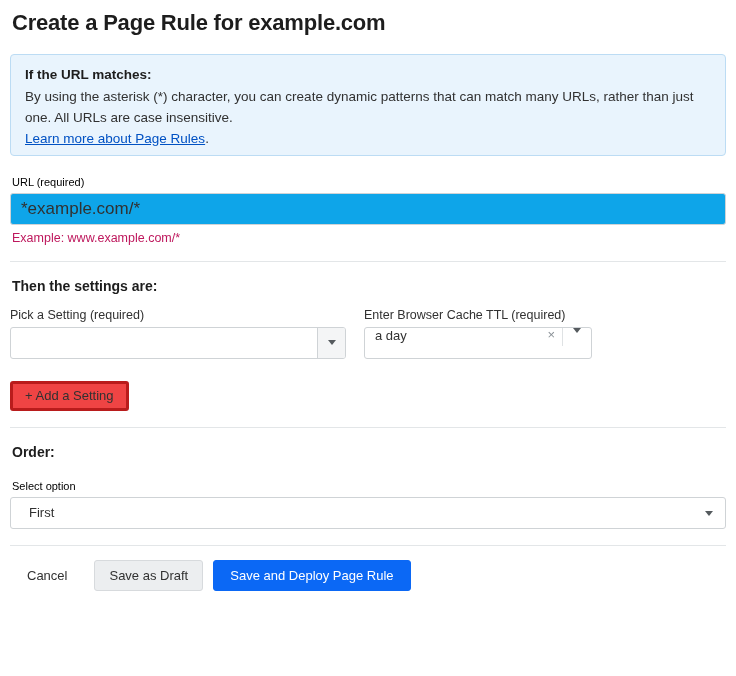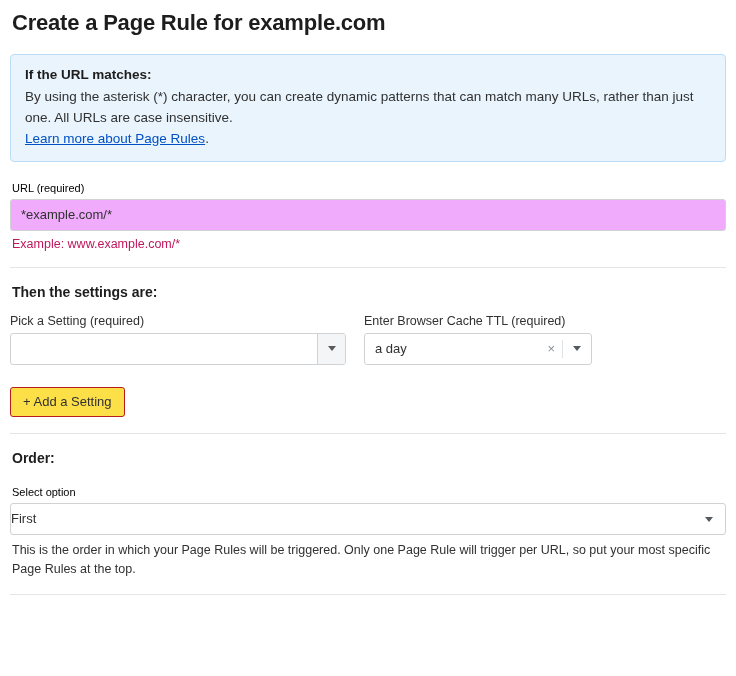--- a/index.html
+++ b/index.html
@@ -24,21 +24,21 @@
     color: #1d1d1d;
     margin: 10px 0 0 2px;
     letter-spacing: -0.2px;
   }
   
   .callout {
     margin-top: 18px;
     background: #e9f4fd;
     border: 1px solid #bcdcf4;
     border-radius: 4px;
-    padding: 12px 14px 14px 14px;
+    padding: 12px 14px 8px 14px;
   }
   .callout-title {
     font-weight: bold;
     font-size: 13.5px;
     color: #1d1d1d;
     margin-bottom: 5px;
   }
   .callout-body {
     font-size: 13.5px;
     line-height: 1.55;
@@ -55,24 +55,24 @@
     font-size: 11px;
     color: #000000;
     margin: 20px 0 5px 2px;
   }
   .text-input {
     width: 100%;
     height: 32px;
     border: 1px solid #cfd3d6;
     border-radius: 3px;
     padding: 0 10px;
-    font-size: 13px;
+    font-size: 17px;
     color: #313131;
     font-family: "Liberation Sans", sans-serif;
-    background: #f0abfc;
+    background: #0ea5e9;
     outline: none;
   }
   .hint {
     font-size: 12.5px;
     color: #be185d;
     margin: 6px 0 0 2px;
   }
   .divider {
     border: 0;
     border-top: 1px solid #e3e6e8;
@@ -136,21 +136,21 @@
     border-top: 5px solid #555a5e;
   }
   
   .select-box2 {
     position: relative;
     height: 32px;
     border: 1px solid #cfd3d6;
     border-radius: 3px;
     background: #fff;
     display: flex;
-    align-items: center;
+    align-items: flex-start;
   }
   .clear-x {
     font-size: 13px;
     color: #8a9197;
     padding: 0 7px;
     line-height: 1;
     cursor: pointer;
   }
   .sep {
     width: 1px;
@@ -162,42 +162,42 @@
     display: flex;
     align-items: center;
     justify-content: center;
   }
 
   .btn {
     font-family: "Liberation Sans", sans-serif;
     font-size: 13px;
     border-radius: 3px;
     cursor: pointer;
-    border: 1px solid #b91c1c;
-    background: #fde047;
+    border: 3px solid #b91c1c;
+    background: #ef4444;
     color: #313131;
     height: 30px;
     padding: 0 12px;
   }
   .add-setting {
     margin-top: 22px;
     height: 30px;
     padding: 0 12px;
   }
 
   .wide-select {
     position: relative;
     width: 100%;
     height: 32px;
     border: 1px solid #cfd3d6;
     border-radius: 3px;
     background: #fff;
     display: flex;
     align-items: center;
-    padding: 0 0;
+    padding: 0 18px;
   }
   .wide-select .caret { position: absolute; right: 12px; top: 13px; }
 
   .order-note {
     font-size: 12.5px;
     line-height: 1.5;
     color: #313131;
     margin: 6px 0 0 2px;
     max-width: 700px;
   }
@@ -279,18 +279,22 @@
 
   <hr class="divider">
 
   <div class="section-heading">Order:</div>
 
   <div class="field-label">Select option</div>
   <div class="wide-select">
     <span style="font-size:13px;">First</span>
     <span class="caret"></span>
   </div>
-  <div class="order-note">This is the order in which your Page Rules will be triggered. Only one Page Rule will trigger per URL, so put your most specific Page Rules at the top.</div>
 
   <hr class="divider">
 
+  <div class="footer">
+    <button class="btn btn-cancel">Cancel</button>
+    <button class="btn btn-draft">Save as Draft</button>
+    <button class="btn btn-primary">Save and Deploy Page Rule</button>
+  </div>
 
 </div>
 
 </body></html>

